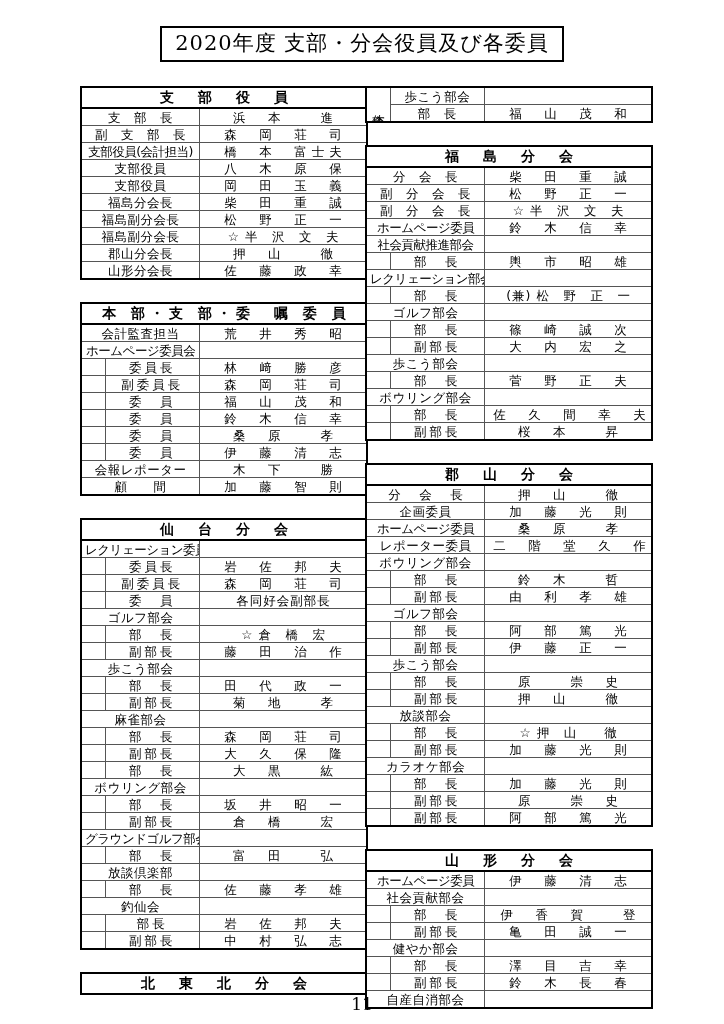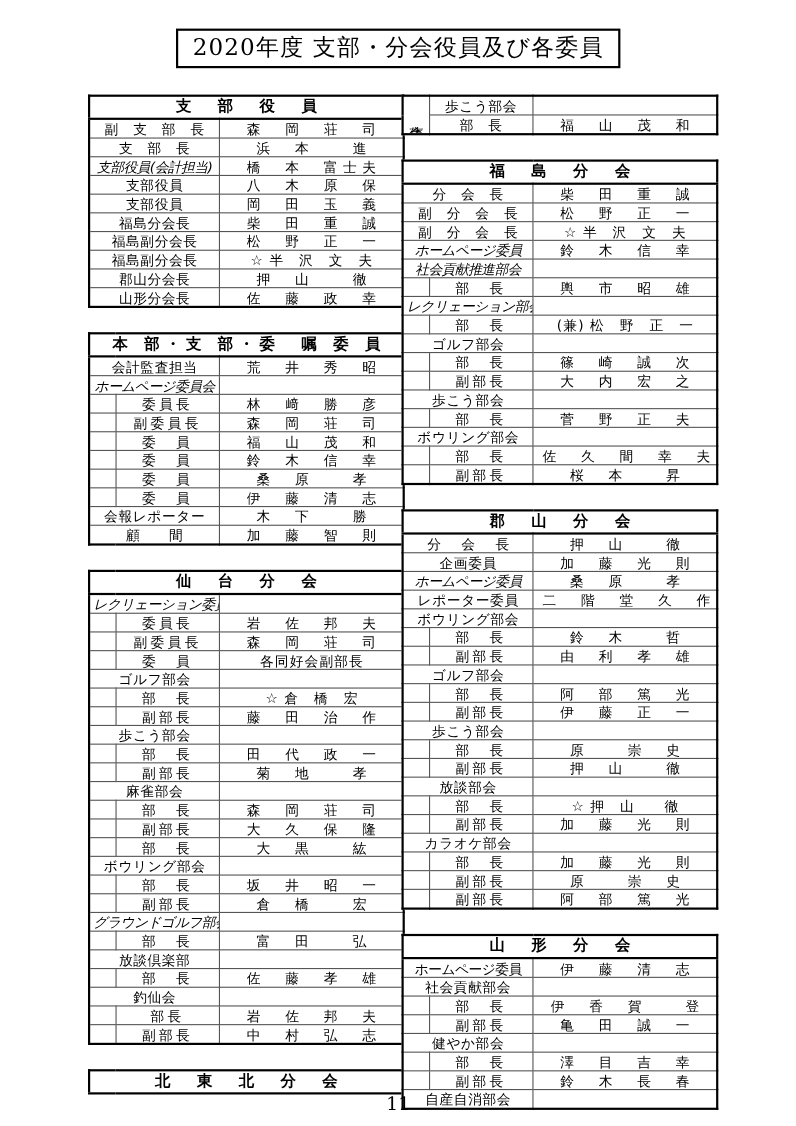--- a/index.html
+++ b/index.html
@@ -115,21 +115,20 @@
   td.lbl-sub {
     text-align: left;
     letter-spacing: 3px;
     padding-left: 3px;
   }
   td.lbl-tight {
     text-align: left;
     letter-spacing: -0.5px;
     padding-left: 1px;
     font-size: 12px;
-    font-style: italic;
   }
   td.lbl-xtight {
     text-align: left;
     letter-spacing: -0.5px;
     padding-left: 1px;
     font-size: 9.5px;
   }
   td.name {
     text-align: center;
     letter-spacing: 5px;
@@ -187,26 +186,26 @@
     <table class="t">
       <colgroup>
           <col style="width:41.5%">
           <col style="width:58.5%">
         </colgroup>
       <tbody id="tb-shibu">
         <tr class="hdr">
           <td colspan="2">支　部　役　員</td>
         </tr>
       <tr>
+            <td class="lbl-left">支　部　長</td>
+            <td class="name">浜　本　　進</td>
+          </tr>
+          <tr>
             <td class="lbl-left">副　支　部　長</td>
             <td class="name">森　岡　荘　司</td>
-          </tr>
-          <tr>
-            <td class="lbl-left">支　部　長</td>
-            <td class="name">浜　本　　進</td>
           </tr>
           <tr>
             <td class="lbl-tight">支部役員(会計担当)</td>
             <td class="name">橋　本　富士夫</td>
           </tr>
           <tr>
             <td class="lbl-left">支部役員</td>
             <td class="name">八　木　原　保</td>
           </tr>
           <tr>

